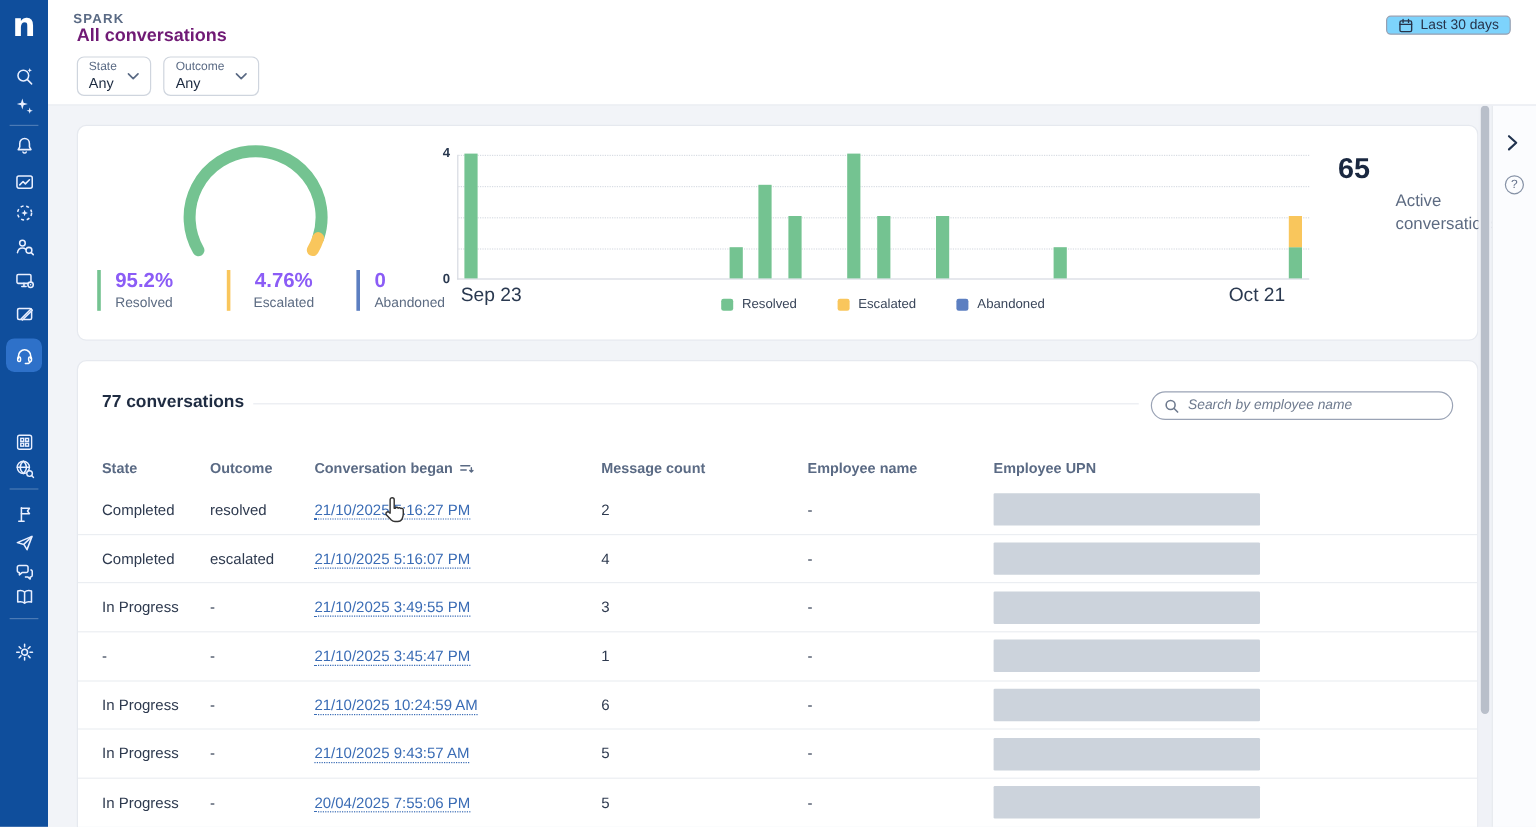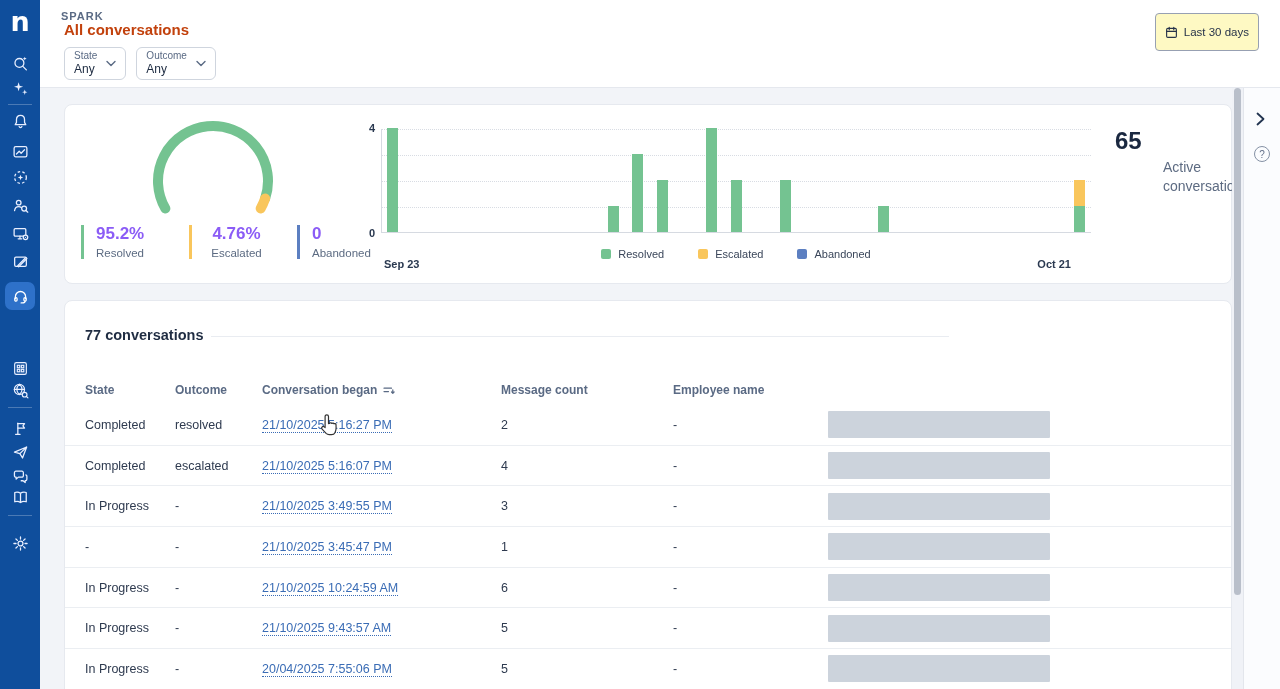--- a/index.html
+++ b/index.html
@@ -10,23 +10,23 @@
   .sidebar { position:absolute; left:0; top:0; width:40px; height:689px; background:#0f4e9c; z-index:5; }
   .side-item { position:absolute; left:0; width:40px; display:flex; justify-content:center; color:#e9efff; cursor:pointer; }
   .side-item svg { display:block; }
   .side-div { position:absolute; left:8px; width:24px; border-top:1px solid rgba(255,255,255,.25); }
   .logo { font-family:"DejaVu Sans", sans-serif; font-weight:bold; font-size:27px; color:#fff; line-height:1; }
   .active-bg { position:absolute; left:5px; top:282px; width:30px; height:28px; background:#2e71c9; border-radius:7px; }
 
   
   .topbar { position:absolute; left:40px; top:0; right:0; height:88px; background:#fff; border-bottom:1px solid #e5e8ee; z-index:2; }
   .eyebrow { position:absolute; left:21px; top:10px; font-size:11px; font-weight:bold; letter-spacing:1px; color:#5a6a84; text-transform:uppercase; }
-  .page-title { position:absolute; left:24px; top:21px; font-size:15px; font-weight:bold; color:#c2410c; }
-  .datebtn { position:absolute; right:21px; top:13px; height:38px; display:flex; align-items:center; gap:6px;
-    padding:0 9px; background:#fef9c3; border:1px solid #97a0b2; border-radius:4px; font-size:11.5px; color:#27334a; cursor:pointer; }
+  .page-title { position:absolute; left:24px; top:21px; font-size:15px; font-weight:bold; color:#701a75; }
+  .datebtn { position:absolute; right:21px; top:13px; height:16px; display:flex; align-items:center; gap:6px;
+    padding:0 9px; background:#7dd3fc; border:1px solid #97a0b2; border-radius:4px; font-size:11.5px; color:#27334a; cursor:pointer; }
   .filters { position:absolute; left:24px; top:47px; display:flex; gap:10px; }
   .filterbtn { height:33px; display:flex; align-items:center; gap:9px; padding:0 9px; background:#fff;
     border:1px solid #cfd5de; border-radius:6px; cursor:pointer; }
   .filterbtn .fl { font-size:10px; color:#5a6a84; line-height:1.2; }
   .filterbtn .fv { font-size:12px; font-weight:normal; color:#1c2a40; line-height:1.2; }
 
   
   .content { position:absolute; left:40px; top:88px; width:1192px; bottom:0; background:#f2f4f8; }
   .card { position:absolute; left:24px; width:1168px; background:#fff; border:1px solid #e6e9ef; border-radius:8px; }
   .card1 { top:16px; height:180px; }
@@ -44,21 +44,21 @@
   .stat { border-left:3.5px solid #ccc; padding-left:12px; width:80px; }
   .stat-val { font-size:17px; font-weight:bold; color:#8b5cf6; line-height:1.1; }
   .stat-lab { font-size:11.5px; color:#5c6b82; margin-top:3px; }
 
   
   .plot { position:absolute; left:316px; top:24px; width:710px; height:104px;
     border-left:1px solid #d6dae1; border-bottom:1px solid #d6dae1; }
   .gl { position:absolute; left:0; right:0; border-top:1px dotted #d8dce3; }
   .bar { position:absolute; }
   .ytick { position:absolute; font-size:11px; font-weight:bold; color:#2a3950; }
-  .xtick { position:absolute; font-size:11px; font-weight:bold; color:#2a3950; top:109px;margin-top:20px; }
+  .xtick { position:absolute; font-size:16px; font-weight:normal; color:#2a3950; top:109px; }
   .legend { position:absolute; left:316px; top:143px; width:710px; display:flex; justify-content:center; gap:34px; }
   .leg-item { display:flex; align-items:center; gap:7px; font-size:11px; color:#3a465a; }
   .leg-sq { width:10px; height:10px; border-radius:2px; }
 
   .active-big { position:absolute; left:1050px; top:22px; width:110px; }
   .active-num { font-size:24px; font-weight:bold; color:#1a2840; }
   .active-lab { font-size:14px; color:#5d6b82; margin-top:3px; line-height:1.35; width:80px;margin-left:48px; }
 
   
   .tbl-title { position:absolute; left:20px; top:26px; font-size:14.5px; font-weight:bold; color:#1f2c42; }
@@ -309,33 +309,41 @@
     <div class="active-big">
       <div class="active-num">65</div>
       <div class="active-lab">Active conversations</div>
     </div>
   </div>
 
   <div class="card card2">
     <div class="tbl-title">77 conversations</div>
     <div class="tbl-title-line"></div>
 
+    <div class="searchbox">
+      <svg width="13" height="13" viewBox="0 0 16 16" fill="none" stroke="#6e7a8e" stroke-width="1.6" stroke-linecap="round">
+          <circle cx="6.8" cy="6.8" r="4.6"></circle>
+          <path d="M10.4 10.4 14 14"></path>
+        </svg>
+      <input type="text" placeholder="Search by employee name" style="">
+    </div>
 
     <div class="thead grid-cols">
       <div class="th">State</div>
       <div class="th">Outcome</div>
       <div class="th">
         <span>Conversation began</span>
         <svg width="12" height="11" viewBox="0 0 12 11" fill="none" stroke="#5a6a84" stroke-width="1.2" stroke-linecap="round" stroke-linejoin="round">
             <path d="M1 3.2h7.5M1 6.6h4.5"></path>
             <path d="M9.8 4.8v3.4M8.5 7l1.3 1.3L11.1 7"></path>
           </svg>
       </div>
       <div class="th">Message count</div>
       <div class="th">Employee name</div>
+      <div class="th">Employee UPN</div>
     </div>
 
     <div class="rows">
       <div class="trow grid-cols">
         <div>Completed</div>
         <div>resolved</div>
         <div><span class="datelink">21/10/2025 5:16:27 PM</span></div>
         <div>2</div>
         <div>-</div>
         <div>

